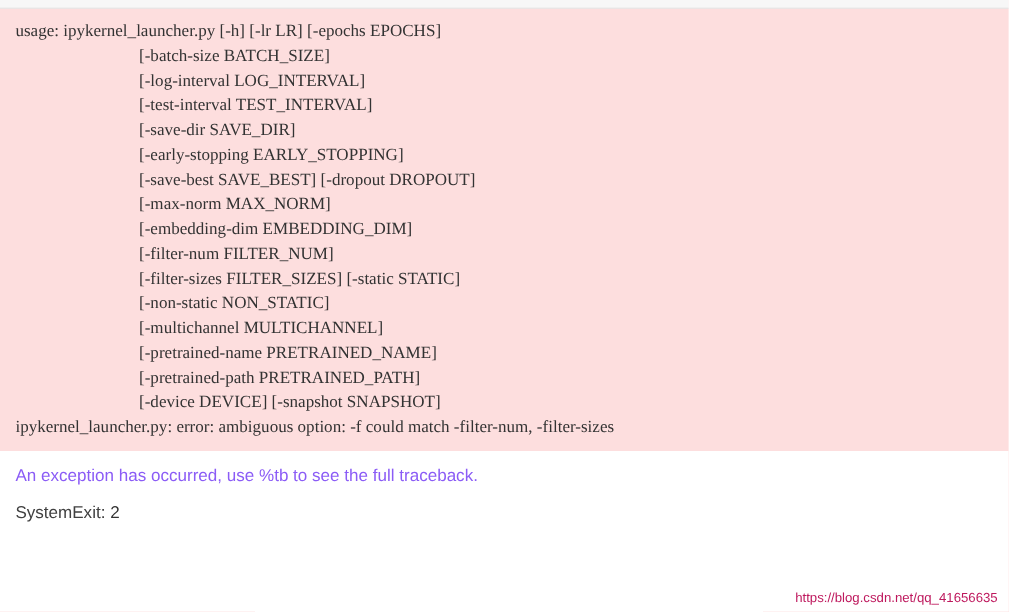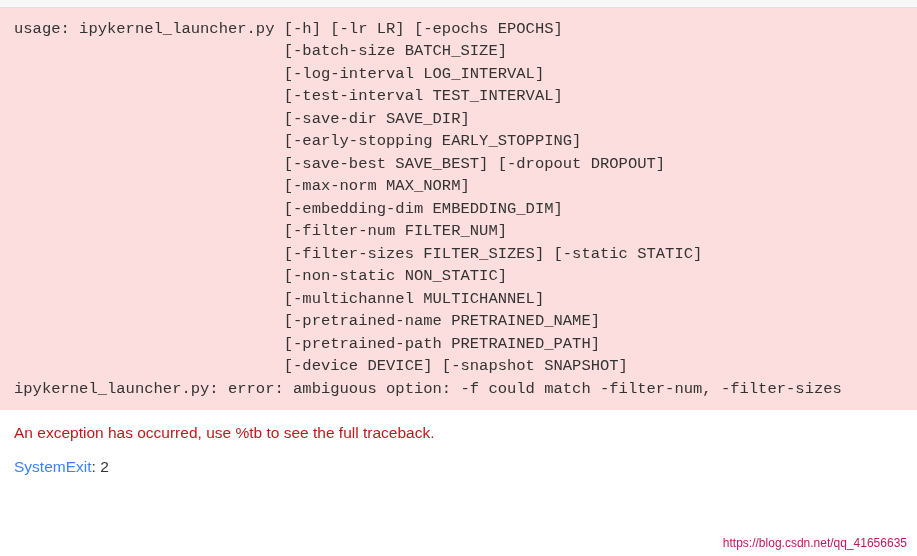--- a/index.html
+++ b/index.html
@@ -17,39 +17,39 @@
       color: #333;
     }
     .top-border {
       height: 8px;
       border-bottom: 1px solid #e0e0e0;
       background: #f7f7f7;
     }
     .error-box {
       background: #fddede;
       padding: 10px 14px 10px 14px;
-      font-family: Liberation Mono, monospace;
+      font-family: Liberation Serif, serif;
       font-size: 15.5px;
       line-height: 1.45;
       color: #333;
       white-space: pre;
     }
     .exception-msg {
       padding: 14px 14px 6px 14px;
       font-family: "Segoe UI", "Helvetica Neue", Arial, sans-serif;
       font-size: 15.5px;
-      color: #b91c1c;
+      color: #8b5cf6;
     }
     .system-exit {
       padding: 10px 14px 6px 14px;
       font-family: "Segoe UI", "Helvetica Neue", Arial, sans-serif;
       font-size: 15.5px;
     }
     .system-exit .exc-name {
-      color: #3b82f6;
+      color: #404040;
     }
     .system-exit .exc-val {
       color: #333;
     }
     .watermark {
       position: absolute;
       right: 10px;
       bottom: 6px;
       font-size: 12px;
       color: #be185d;

